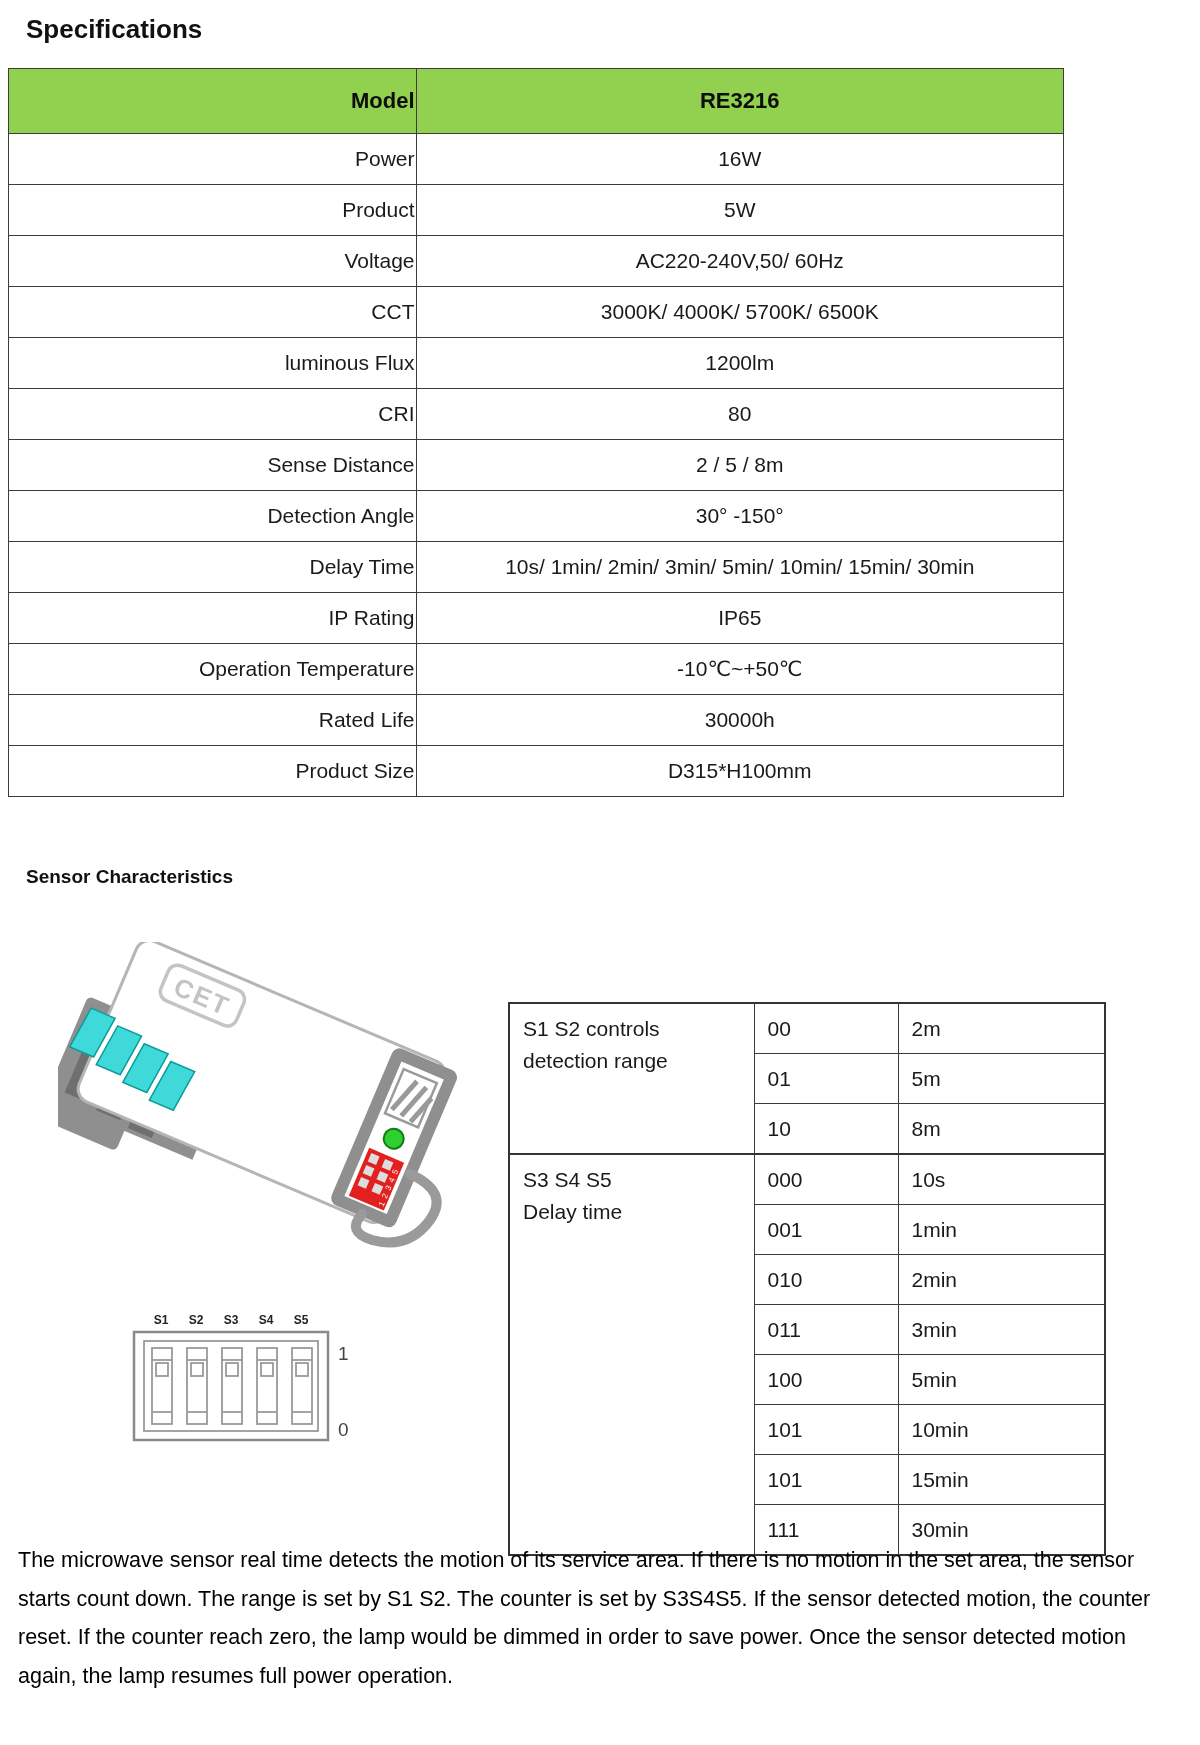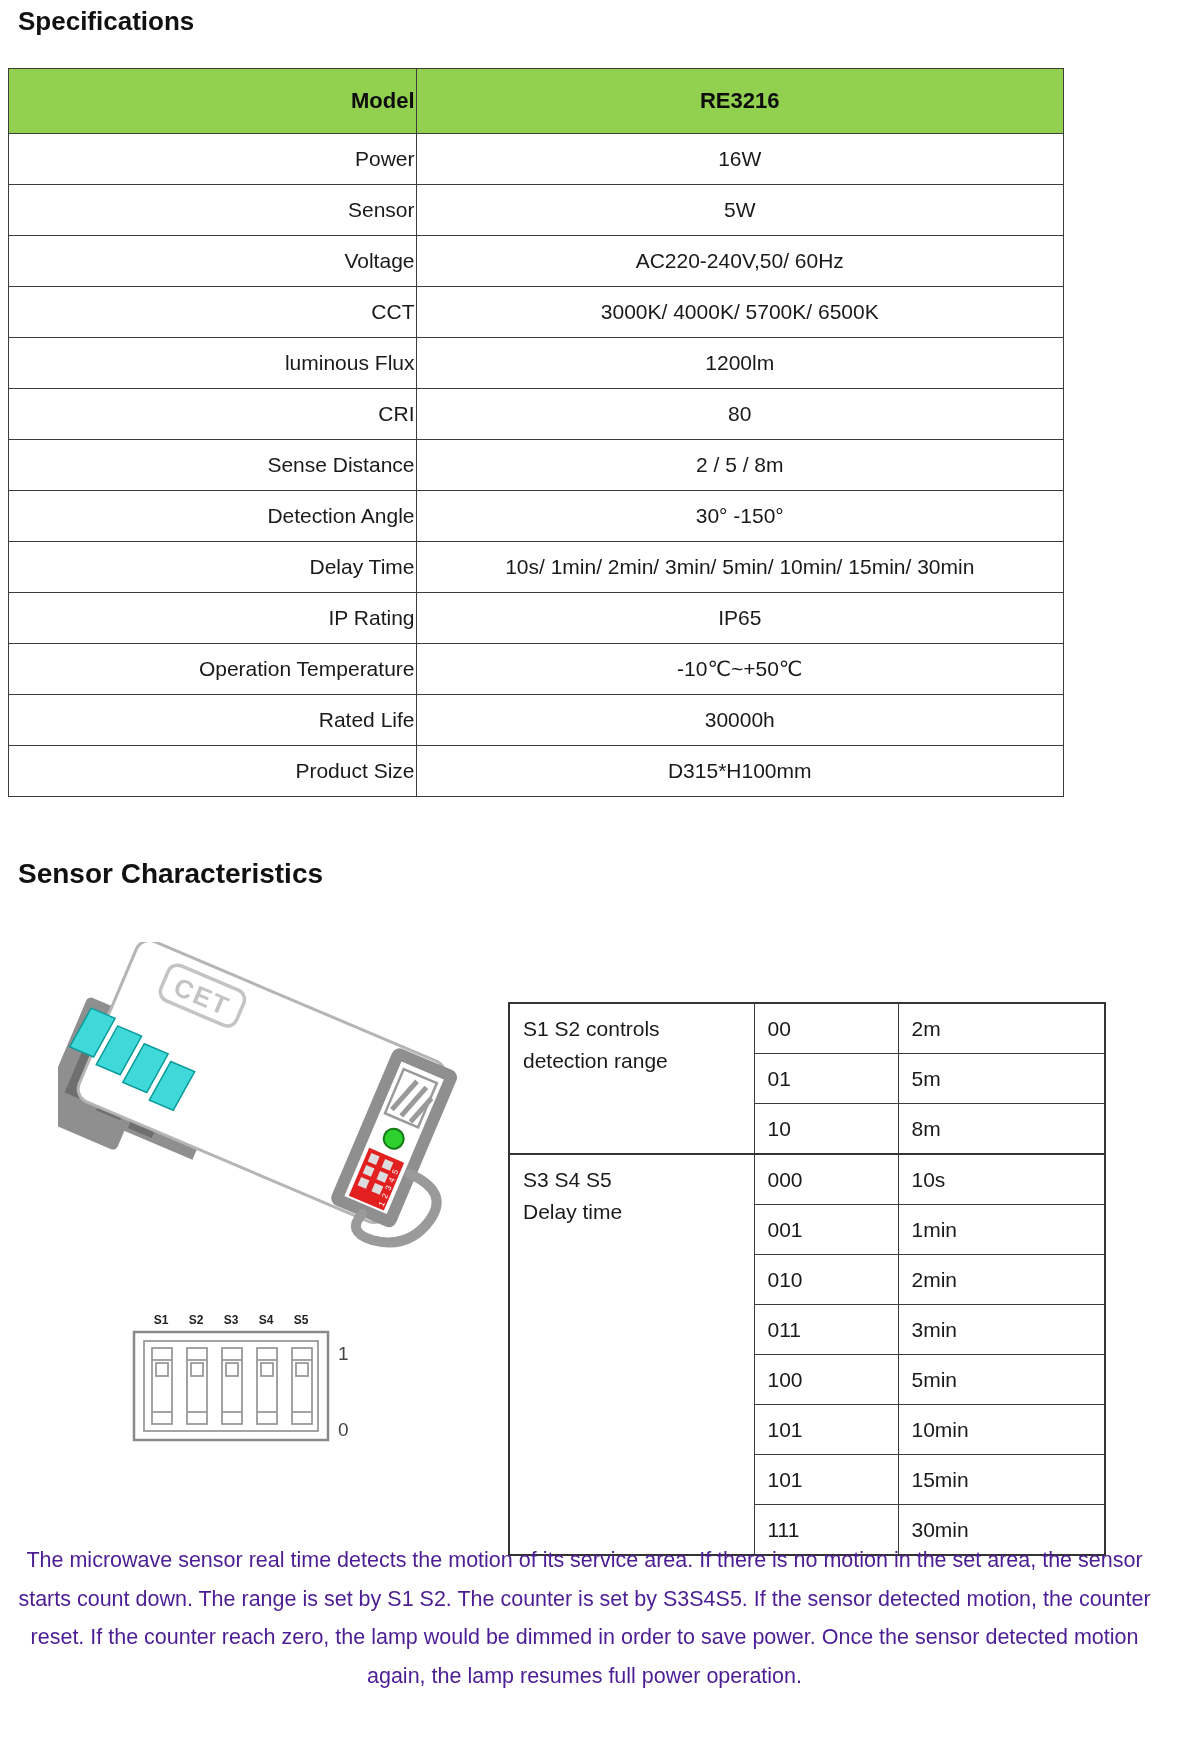--- a/index.html
+++ b/index.html
@@ -4,23 +4,23 @@
 <style>
   html,body{margin:0;padding:0;background:#ffffff;}
   .page{
     position:relative;
     width:1200px;height:1745px;
     background:#ffffff;
     font-family:"Liberation Sans","DejaVu Sans",sans-serif;
     color:#1a1a1a;
     overflow:hidden;
   }
-  h1,h2{margin:0;font-weight:bold;color:#111;}
+  h1,h2{margin:8px;font-weight:bold;color:#111;}
   .h-spec{position:absolute;left:18px;top:6px;font-size:26px;}
-  .h-sensor{position:absolute;left:18px;top:858px;font-size:28px;}
+  .h-sensor{position:absolute;left:18px;top:858px;font-size:19px;}
 
   
   .spec-table{
     position:absolute;left:8px;top:68px;width:1056px;
     border-collapse:collapse;table-layout:fixed;
     font-size:21px;color:#1a1a1a;
   }
   .spec-table td{border:1.6px solid #3c3c3c;overflow:hidden;}
   .spec-table td.lbl{width:37.3%;padding-left:12px;text-align:right;height:48px;}
   .spec-table td.val{text-align:center;height:48px;}
@@ -42,43 +42,43 @@
   .sensor-table col.c2{width:144px;}
   .sensor-table col.c3{width:207px;}
 
   
   .device-svg{position:absolute;left:58px;top:942px;}
   .dip-svg{position:absolute;left:116px;top:1310px;}
 
   
   .desc{
     position:absolute;left:18px;top:1541px;width:1133px;
-    font-size:21.5px;line-height:38.5px;color:#4c1d95;
-    text-align:center;margin:0;
+    font-size:21.5px;line-height:38.5px;color:#000000;
+    text-align:left;margin:0;
   }
 </style>
 </head>
 <body>
 
 <div class="page">
 
   <h1 class="h-spec">Specifications</h1>
 
   <table class="spec-table">
     <tbody>
         <tr class="head">
       <td class="lbl">Model</td>
       <td class="val">RE3216</td>
     </tr>
     <tr>
           <td class="lbl">Power</td>
           <td class="val">16W</td>
         </tr>
     <tr>
-          <td class="lbl">Sensor</td>
+          <td class="lbl">Product</td>
           <td class="val">5W</td>
         </tr>
     <tr>
           <td class="lbl">Voltage</td>
           <td class="val">AC220-240V,50/ 60Hz</td>
         </tr>
     <tr>
           <td class="lbl">CCT</td>
           <td class="val">3000K/ 4000K/ 5700K/ 6500K</td>
         </tr>

